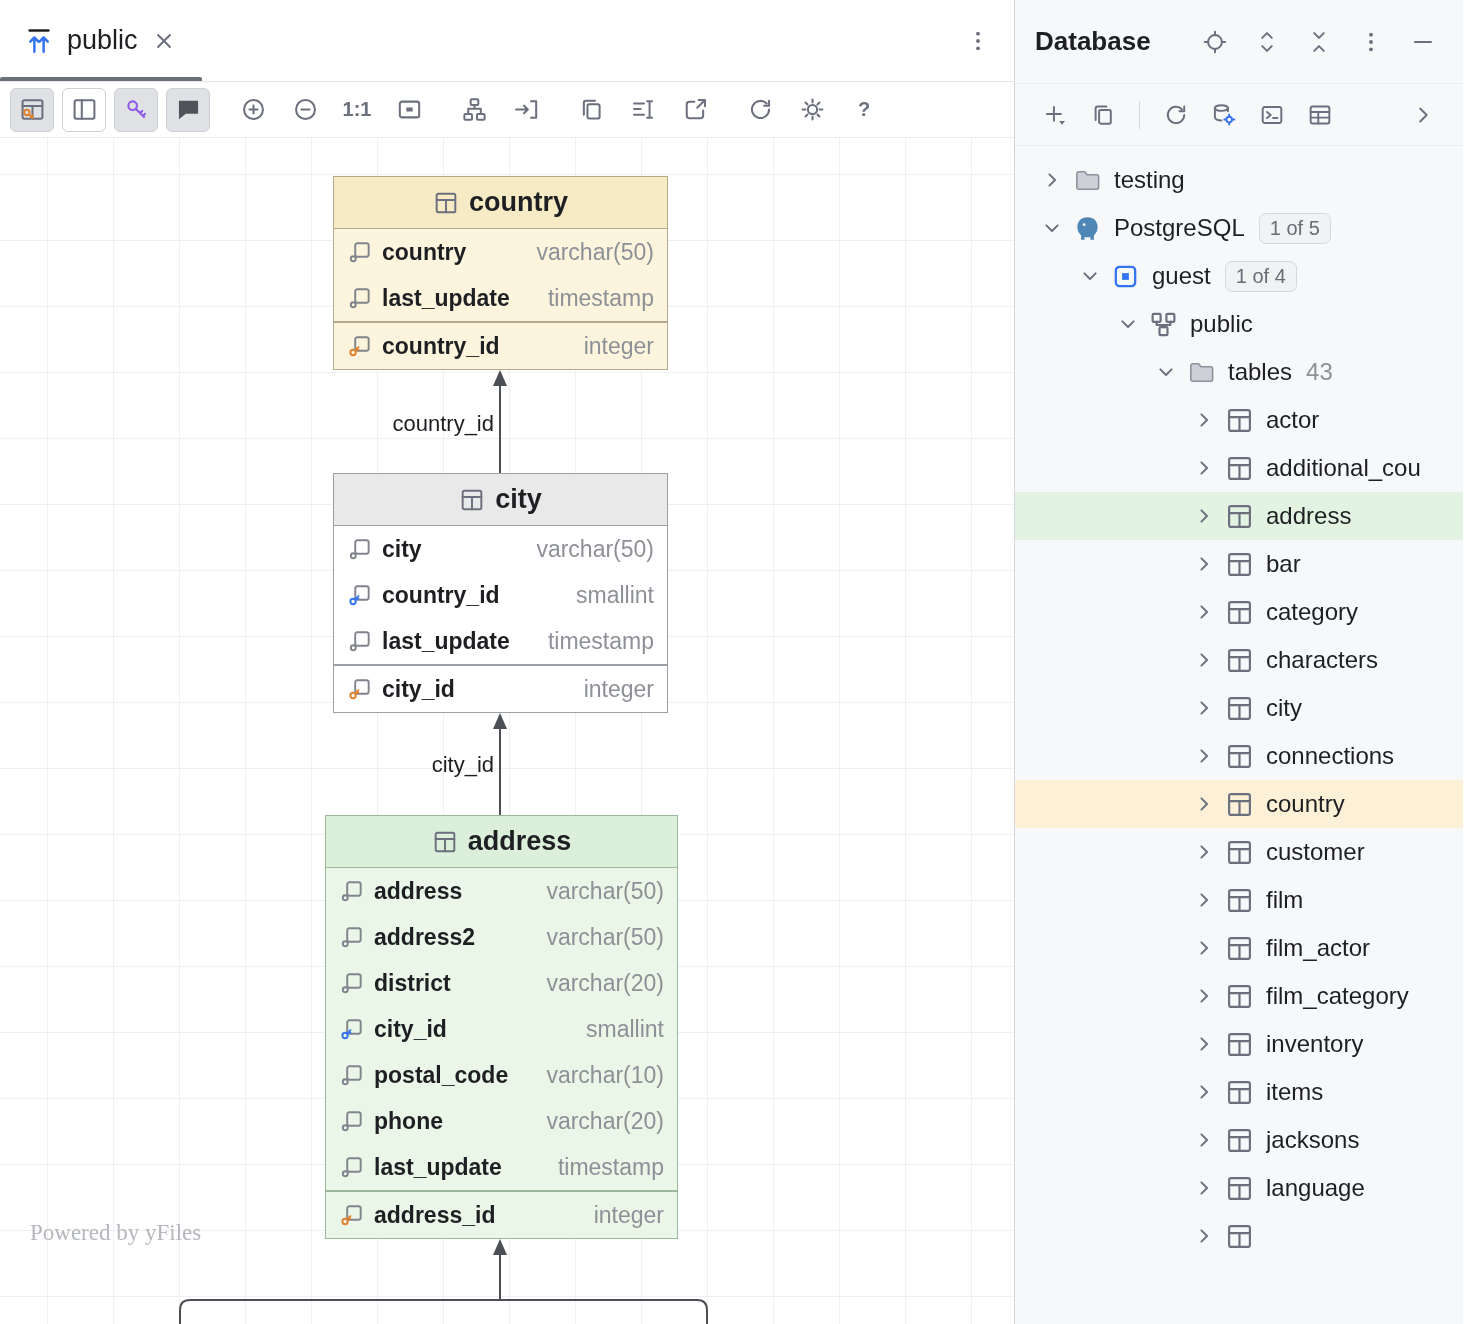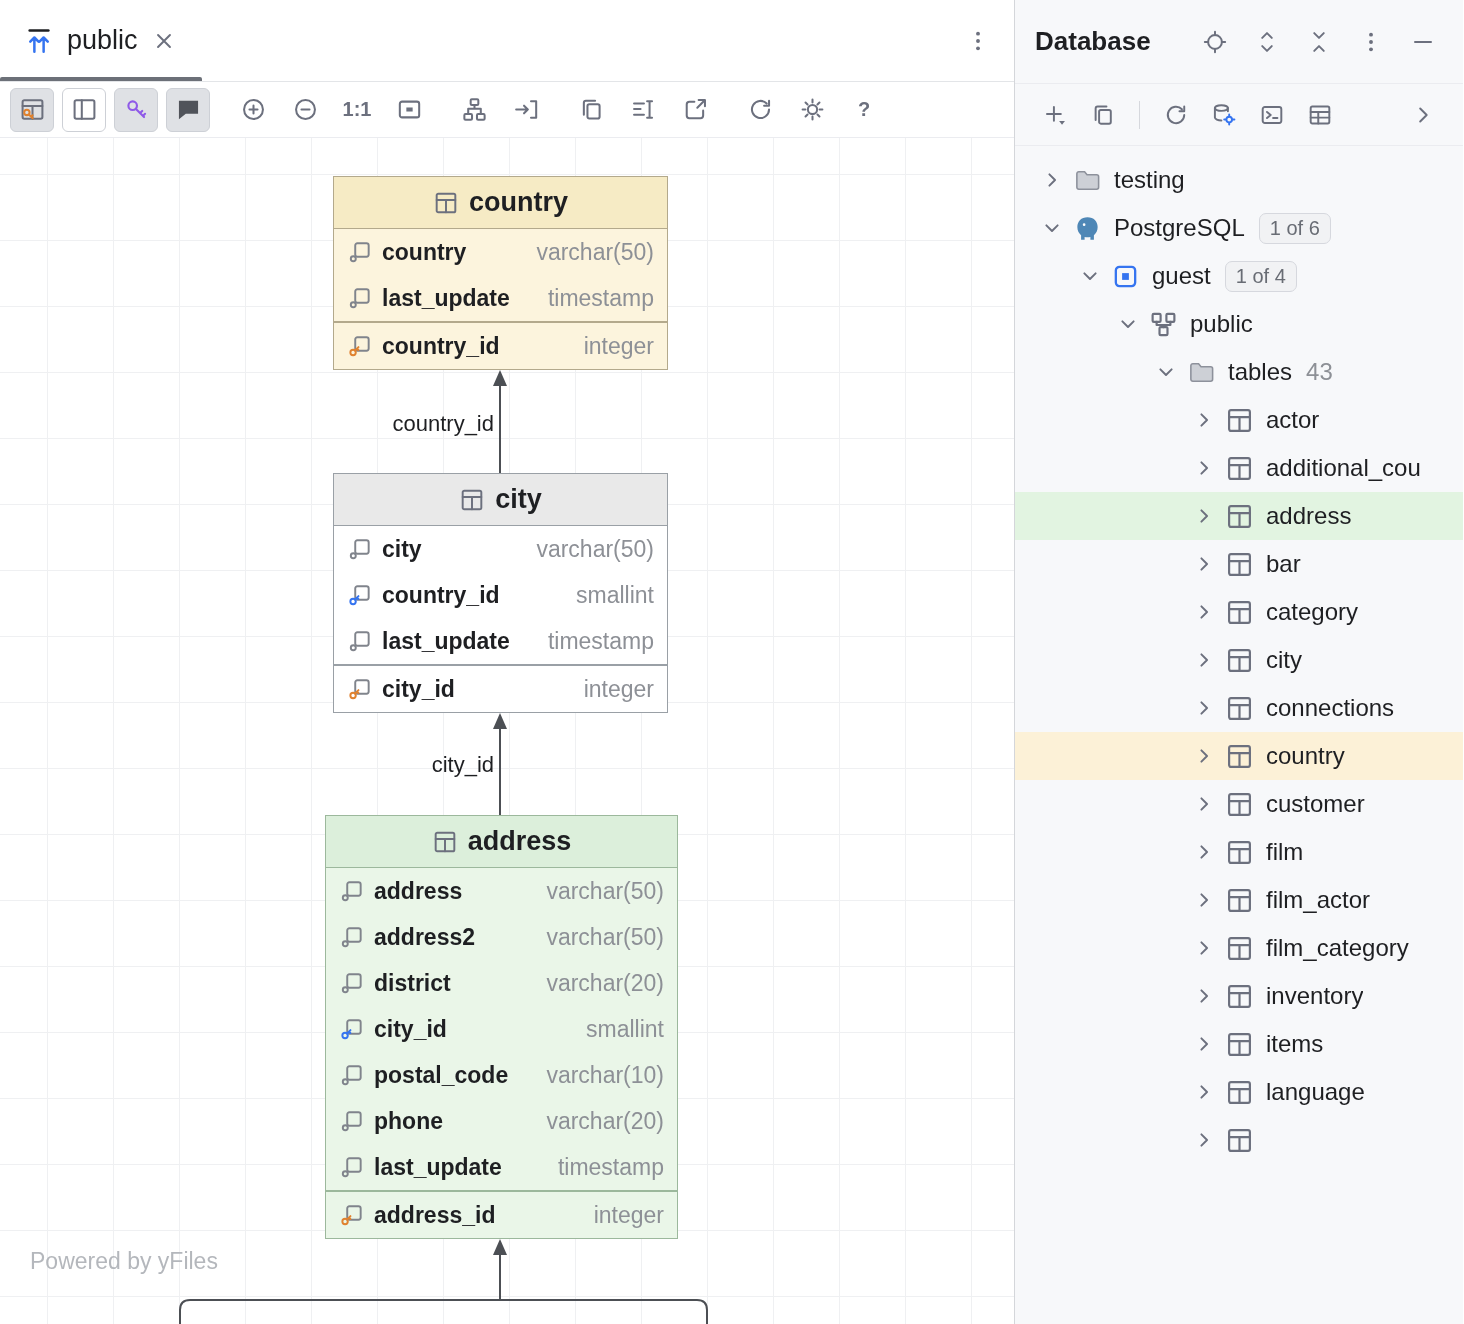--- a/index.html
+++ b/index.html
@@ -56,21 +56,21 @@
   .t-yellow .ehd { background:var(--ey-h,#f6ebc5); border-bottom:1px solid var(--ey-br,#b3a98c); }
   .t-yellow .ekeys { border-top:2px solid var(--ey-br,#b3a98c); }
   .t-gray { background:var(--eg-b,#fff); border-color:var(--eg-br,#9aa0a6); }
   .t-gray .ehd { background:var(--eg-h,#e9e9e9); border-bottom:1px solid var(--eg-br,#9aa0a6); }
   .t-gray .ekeys { border-top:2px solid var(--eg-br,#9aa0a6); }
   .t-green { background:var(--egr-b,#eaf6e8); border-color:var(--egr-br,#9cb89c); }
   .t-green .ehd { background:var(--egr-h,#dcefdb); border-bottom:1px solid var(--egr-br,#9cb89c); }
   .t-green .ekeys { border-top:2px solid var(--egr-br,#9cb89c); }
 
   .edge-label { position:absolute; font-size:22px; color:#1e1f22; white-space:nowrap; }
-  .watermark { position:absolute; left:30px; top:1110px; font-size:23px; color:#b4b7bc; }
+  .watermark { position:absolute; left:30px; top:1082px; font-size:23px; color:#b4b7bc;font-family:Liberation Serif, serif; }
 
   
   .right { width:448px; background:#f7f8fa; display:flex; flex-direction:column; overflow:hidden;text-align:center; }
   .db-head { height:84px; display:flex; align-items:center; padding:0 20px;
              border-bottom:1px solid #ebecf0; }
   .db-title { font-size:26px; font-weight:700; color:#1e1f22; margin-right:auto; white-space:nowrap; }
   .hbtn { width:40px; height:40px; border-radius:6px; display:flex; align-items:center;
           justify-content:center; color:#6c707e; flex:none; }
   .hbtn svg { width:26px; height:26px; display:block; }
   .head-actions { display:flex; align-items:center; gap:12px; }
@@ -581,21 +581,21 @@
               <path d="M6.8 9.6 12 14.8l5.2-5.2"></path>
             </svg>
           </span>
           <span class="ticon">
             <svg viewBox="0 0 24 24">
               <path d="M12 2.6c5.2 0 8.4 3.4 8.4 8.2 0 2.9-1.2 5.3-3.1 6.7v3.9h-2.9V19c-.8.2-1.6.3-2.4.3s-1.6-.1-2.4-.3v2.4H6.7v-3.9c-1.9-1.4-3.1-3.8-3.1-6.7 0-4.8 3.2-8.2 8.4-8.2z" fill="#4e87b6"></path>
               <circle cx="9.2" cy="8.8" r="1.1" fill="#fff"></circle>
             </svg>
           </span>
           <span class="tlabel">PostgreSQL</span>
-          <span class="badge">1 of 6</span>
+          <span class="badge">1 of 5</span>
         </div>
         <div class="trow" style="padding-left:62px">
           <span class="chev">
             <svg viewBox="0 0 24 24" fill="none" stroke="currentColor" stroke-width="1.8" stroke-linecap="round" stroke-linejoin="round">
               <path d="M6.8 9.6 12 14.8l5.2-5.2"></path>
             </svg>
           </span>
           <span class="ticon">
             <svg viewBox="0 0 24 24" fill="none">
               <rect x="4" y="4" width="16" height="16" rx="3" stroke="#3574f0" stroke-width="1.9"></rect>
@@ -710,20 +710,34 @@
             <svg viewBox="0 0 24 24" fill="none" stroke="currentColor" stroke-width="1.8" stroke-linecap="round" stroke-linejoin="round">
               <path d="M9.6 6.8 14.8 12l-5.2 5.2"></path>
             </svg>
           </span>
           <span class="ticon">
             <svg viewBox="0 0 24 24" fill="none" stroke="currentColor" stroke-width="1.8" stroke-linecap="round" stroke-linejoin="round">
               <rect x="3.4" y="3.4" width="17.2" height="17.2" rx="1.5"></rect>
               <path d="M3.4 9.2h17.2M12 9.2v11.4"></path>
             </svg>
           </span>
+          <span class="tlabel">characters</span>
+        </div>
+        <div class="trow" style="padding-left:176px">
+          <span class="chev">
+            <svg viewBox="0 0 24 24" fill="none" stroke="currentColor" stroke-width="1.8" stroke-linecap="round" stroke-linejoin="round">
+              <path d="M9.6 6.8 14.8 12l-5.2 5.2"></path>
+            </svg>
+          </span>
+          <span class="ticon">
+            <svg viewBox="0 0 24 24" fill="none" stroke="currentColor" stroke-width="1.8" stroke-linecap="round" stroke-linejoin="round">
+              <rect x="3.4" y="3.4" width="17.2" height="17.2" rx="1.5"></rect>
+              <path d="M3.4 9.2h17.2M12 9.2v11.4"></path>
+            </svg>
+          </span>
           <span class="tlabel">city</span>
         </div>
         <div class="trow" style="padding-left:176px">
           <span class="chev">
             <svg viewBox="0 0 24 24" fill="none" stroke="currentColor" stroke-width="1.8" stroke-linecap="round" stroke-linejoin="round">
               <path d="M9.6 6.8 14.8 12l-5.2 5.2"></path>
             </svg>
           </span>
           <span class="ticon">
             <svg viewBox="0 0 24 24" fill="none" stroke="currentColor" stroke-width="1.8" stroke-linecap="round" stroke-linejoin="round">
@@ -823,20 +837,34 @@
               <path d="M9.6 6.8 14.8 12l-5.2 5.2"></path>
             </svg>
           </span>
           <span class="ticon">
             <svg viewBox="0 0 24 24" fill="none" stroke="currentColor" stroke-width="1.8" stroke-linecap="round" stroke-linejoin="round">
               <rect x="3.4" y="3.4" width="17.2" height="17.2" rx="1.5"></rect>
               <path d="M3.4 9.2h17.2M12 9.2v11.4"></path>
             </svg>
           </span>
           <span class="tlabel">items</span>
+        </div>
+        <div class="trow" style="padding-left:176px">
+          <span class="chev">
+            <svg viewBox="0 0 24 24" fill="none" stroke="currentColor" stroke-width="1.8" stroke-linecap="round" stroke-linejoin="round">
+              <path d="M9.6 6.8 14.8 12l-5.2 5.2"></path>
+            </svg>
+          </span>
+          <span class="ticon">
+            <svg viewBox="0 0 24 24" fill="none" stroke="currentColor" stroke-width="1.8" stroke-linecap="round" stroke-linejoin="round">
+              <rect x="3.4" y="3.4" width="17.2" height="17.2" rx="1.5"></rect>
+              <path d="M3.4 9.2h17.2M12 9.2v11.4"></path>
+            </svg>
+          </span>
+          <span class="tlabel">jacksons</span>
         </div>
         <div class="trow" style="padding-left:176px">
           <span class="chev">
             <svg viewBox="0 0 24 24" fill="none" stroke="currentColor" stroke-width="1.8" stroke-linecap="round" stroke-linejoin="round">
               <path d="M9.6 6.8 14.8 12l-5.2 5.2"></path>
             </svg>
           </span>
           <span class="ticon">
             <svg viewBox="0 0 24 24" fill="none" stroke="currentColor" stroke-width="1.8" stroke-linecap="round" stroke-linejoin="round">
               <rect x="3.4" y="3.4" width="17.2" height="17.2" rx="1.5"></rect>

